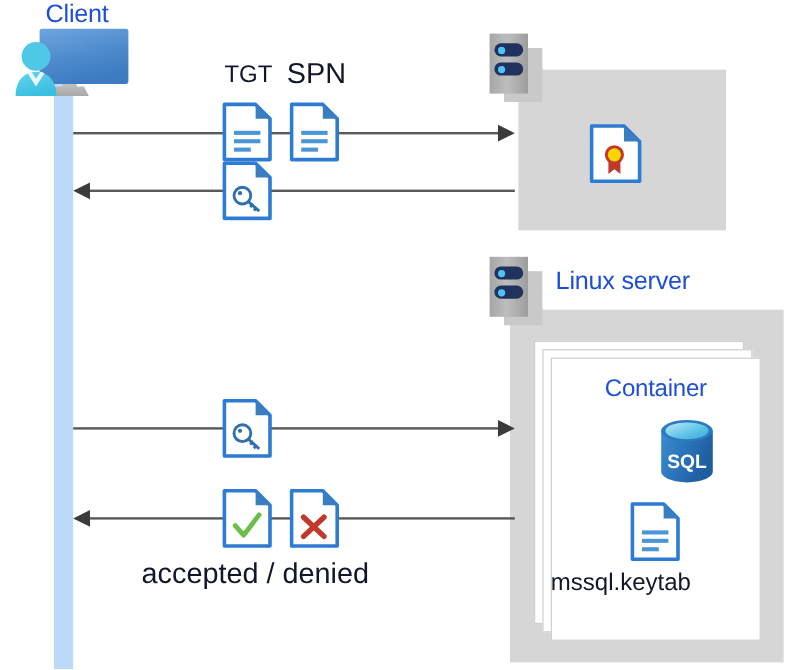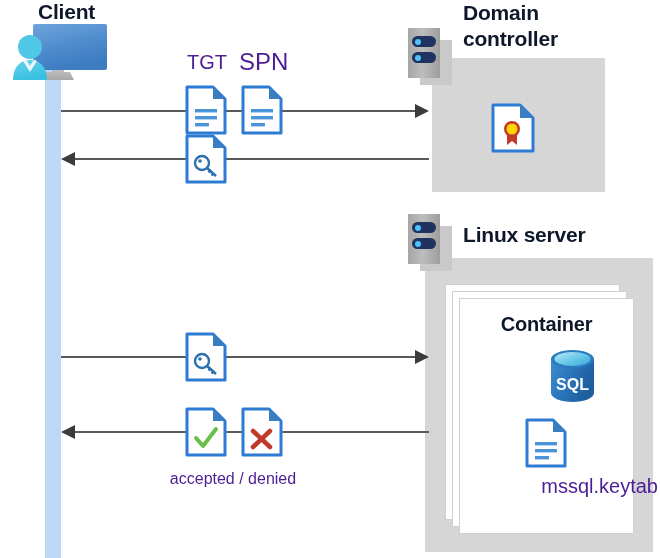--- a/index.html
+++ b/index.html
@@ -16,26 +16,26 @@
     position: relative;
     width: 660px;
     height: 558px;
     background: #ffffff;
     overflow: hidden;
   }
   .abs { position: absolute; }
 
   
   .label-bold {
-    font-weight: bold;
+    font-weight: normal;
+    color: #1d4ed8;
+    letter-spacing: -0.2px;
+  }
+  .label-plain {
     color: #0f172a;
-    letter-spacing: -0.2px;
-  }
-  .label-plain {
-    color: #4c1d95;
   }
 
   
   .lifeline {
     background: #bcd9f7;
   }
 
   
   .host-box {
     background: #d6d6d6;
@@ -109,24 +109,20 @@
       <path d="M5 58 c0 -13 7 -20 17 -20 c10 0 17 7 17 20 z" fill="url(#bodyGrad)"></path>
 
       <path d="M15 39 l7 11 l7 -11 l-3 -1.5 l-4 6 l-4 -6 z" fill="#eaf6fb"></path>
 
       <circle cx="22" cy="25" r="12" fill="#4ec8e6"></circle>
     </svg>
   </div>
 
   <div class="abs host-box" style="left:432px; top:58px; width:173px; height:134px;"></div>
 
-  <div class="abs" style="left:463px; top:0px; width:190px;">
-    <div class="label-bold" style="font-size:21px; line-height:26px;">Domain</div>
-    <div class="label-bold" style="font-size:21px; line-height:26px;">controller</div>
-  </div>
 
   <div class="abs" style="left:408px; top:28px; width:44px; height:57px;">
     <div class="abs rack-shadow" style="left:12px; top:12px; width:32px; height:45px;"></div>
     <div class="abs rack" style="left:0px; top:0px; width:32px; height:50px;">
       <div class="rack-pill" style="left:4px; top:8px; width:24px; height:11px;"></div>
       <div class="rack-dot" style="left:7px; top:11px; width:6px; height:6px;"></div>
       <div class="rack-pill" style="left:4px; top:24px; width:24px; height:11px;"></div>
       <div class="rack-dot" style="left:7px; top:27px; width:6px; height:6px;"></div>
     </div>
   </div>
@@ -186,21 +182,21 @@
   <div class="abs" style="left:525px; top:418px; width:42px; height:50px;">
     <svg class="icon" width="42" height="50" viewBox="0 0 42 50">
       <path d="M2 2 h26 l12 12 v34 h-38 z" fill="#ffffff" stroke="#2e7bd4" stroke-width="3" stroke-linejoin="round"></path>
       <path d="M28 2 l12 12 h-12 z" fill="#3a7ebf"></path>
       <rect x="10" y="24" width="22" height="3.4" fill="#4a94d8"></rect>
       <rect x="10" y="31" width="22" height="3.4" fill="#4a94d8"></rect>
       <rect x="10" y="38" width="14" height="3.4" fill="#4a94d8"></rect>
     </svg>
   </div>
 
-  <div class="abs label-plain" style="left:459px; top:474px; width:175px; text-align:right; font-size:20px; line-height:24px;padding-left:24px;">mssql.keytab</div>
+  <div class="abs label-plain" style="left:459px; top:474px; width:175px; text-align:left; font-size:20px; line-height:24px;">mssql.keytab</div>
 
   <div class="abs" style="left:61px; top:102px; width:368px; height:18px;">
     <div class="abs arrow-line" style="left:0px; top:8px; width:356px;"></div>
     <svg class="abs" width="14" height="18" viewBox="0 0 14 18" style="left:354px; top:0px;">
       <path d="M0 2 L14 9 L0 16 Z" fill="#3b3b3b"></path>
     </svg>
   </div>
 
   <div class="abs label-plain" style="left:183px; top:50px; width:48px; text-align:center; font-size:20px; line-height:24px;">TGT</div>
   <div class="abs label-plain" style="left:239px; top:50px; width:48px; text-align:center; font-size:24px; line-height:24px;">SPN</div>
@@ -283,15 +279,15 @@
   </div>
 
   <div class="abs" style="left:241px; top:407px; width:42px; height:50px;">
     <svg class="icon" width="42" height="50" viewBox="0 0 42 50">
       <path d="M2 2 h26 l12 12 v34 h-38 z" fill="#ffffff" stroke="#2e7bd4" stroke-width="3" stroke-linejoin="round"></path>
       <path d="M28 2 l12 12 h-12 z" fill="#3a7ebf"></path>
       <path d="M12 24 L29 40 M29 24 L12 40" fill="none" stroke="#c0392b" stroke-width="4.5" stroke-linecap="round"></path>
     </svg>
   </div>
 
-  <div class="abs label-plain" style="left:118px; top:467px; width:230px; text-align:center; font-size:16px; line-height:24px;">accepted / denied</div>
+  <div class="abs label-plain" style="left:118px; top:467px; width:230px; font-size:24px; line-height:24px;">accepted / denied</div>
 
 </div>
 
 </body></html>

